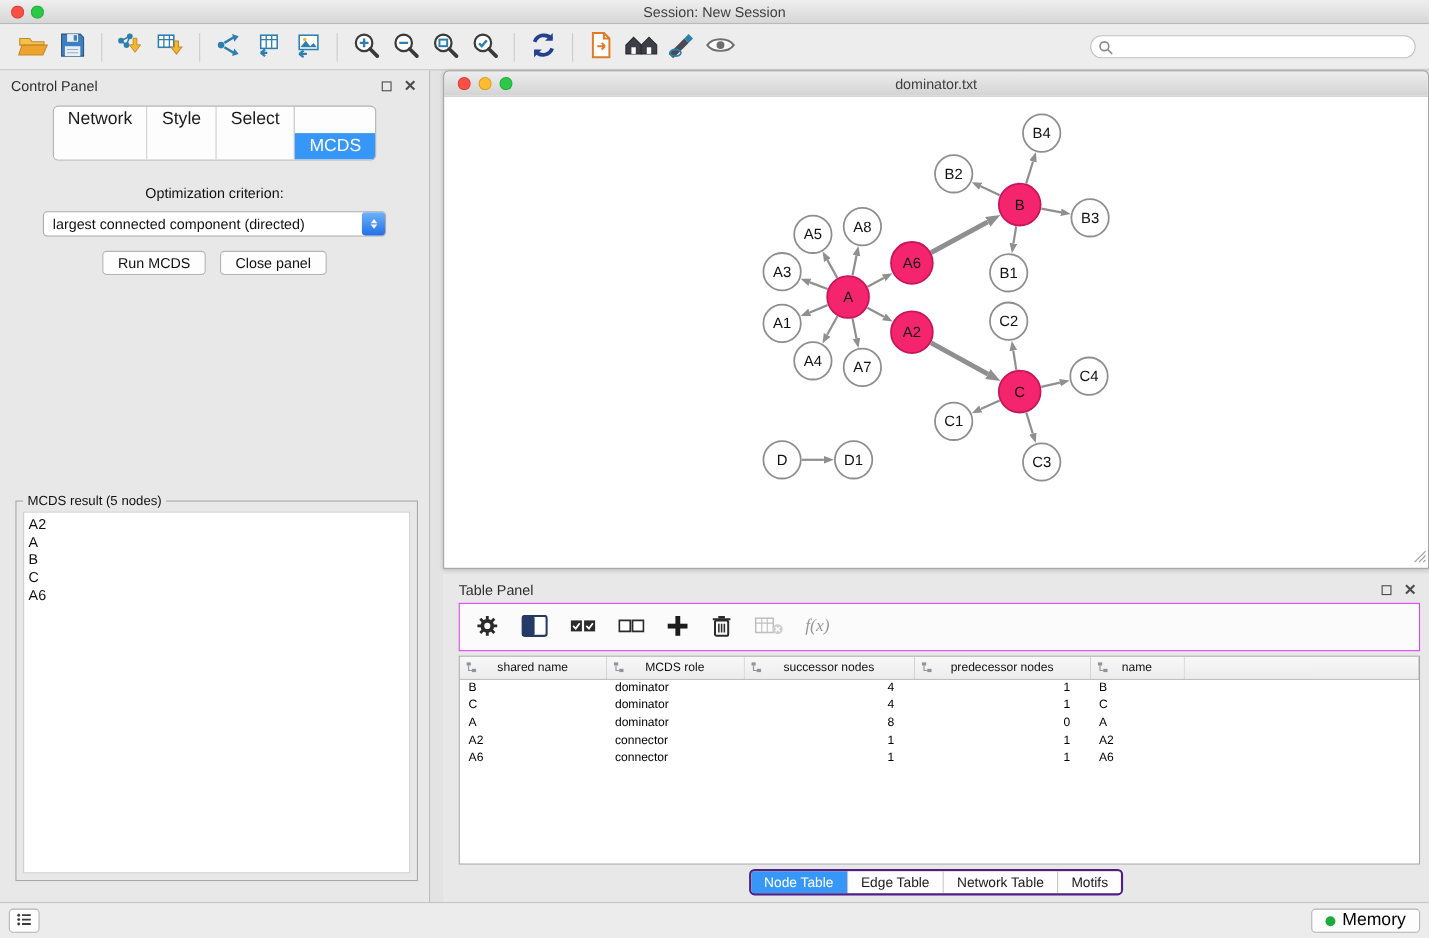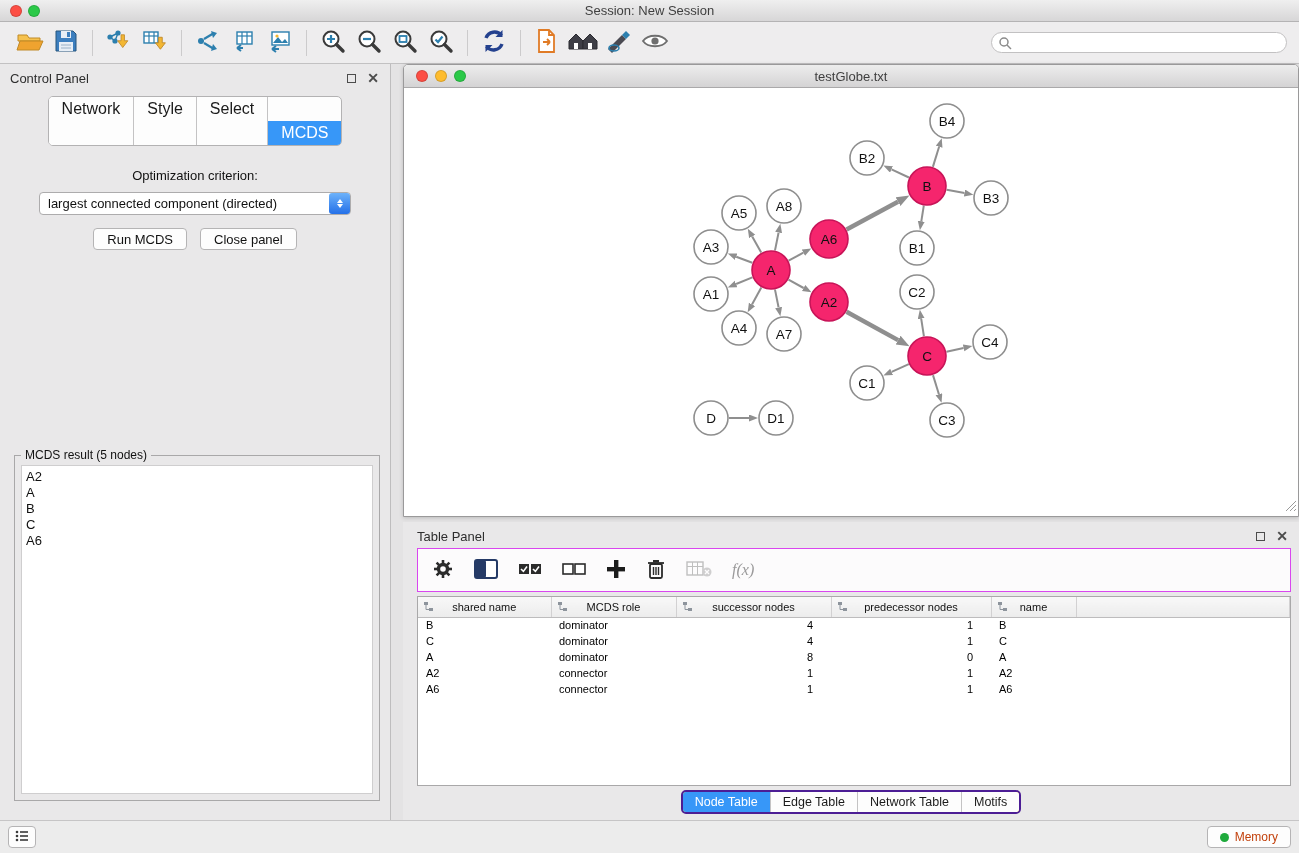--- a/index.html
+++ b/index.html
@@ -165,21 +165,21 @@
     position:absolute; left:0; top:820px; width:1299px; height:33px;
     background:#ececec; border-top:1px solid #c6c5c6;
     display:flex; align-items:center; padding:0 8px;
   }
   .status-left-btn {
     width:28px; height:22px; background:#fdfdfd; border:1px solid #b5b4b5; border-radius:4px;
     display:flex; align-items:center; justify-content:center; cursor:default;
   }
   .memory-btn {
     margin-left:auto; height:22px; background:#fdfdfd; border:1px solid #b5b4b5; border-radius:4px;
-    display:flex; align-items:center; gap:6px; padding:0 12px; font-size:12px; color:#c2410c; cursor:default;
+    display:flex; align-items:center; gap:6px; padding:0 12px; font-size:16px; color:#000000; cursor:default;
   }
   .green-dot { width:9px; height:9px; border-radius:50%; background:#1faa3c; }
 </style>
 </head>
 <body>
 
 <div class="titlebar">
   <div class="traffic">
     <span class="light tl-red"></span>
     <span class="light tl-green"></span>
@@ -400,21 +400,21 @@
   </div>
 </div>
 
 <div class="network-window">
   <div class="net-titlebar">
     <div class="net-traffic">
       <span class="light tl-red"></span>
       <span class="light tl-yellow"></span>
       <span class="light tl-green"></span>
     </div>
-    <span class="net-title">testGlobe.txt</span>
+    <span class="net-title">dominator.txt</span>
   </div>
   <div class="net-canvas">
     <svg width="894" height="428" viewBox="0 0 894 428">
         <defs>
           <marker id="arr-s" markerUnits="userSpaceOnUse" markerWidth="10" markerHeight="8" refX="0" refY="3.5" orient="auto">
             <path d="M0,0 L9,3.5 L0,7 Z" fill="#8f8f8f"></path>
           </marker>
           <marker id="arr-l" markerUnits="userSpaceOnUse" markerWidth="14" markerHeight="11" refX="0" refY="5" orient="auto">
             <path d="M0,0 L13,5 L0,10 Z" fill="#8f8f8f"></path>
           </marker>

